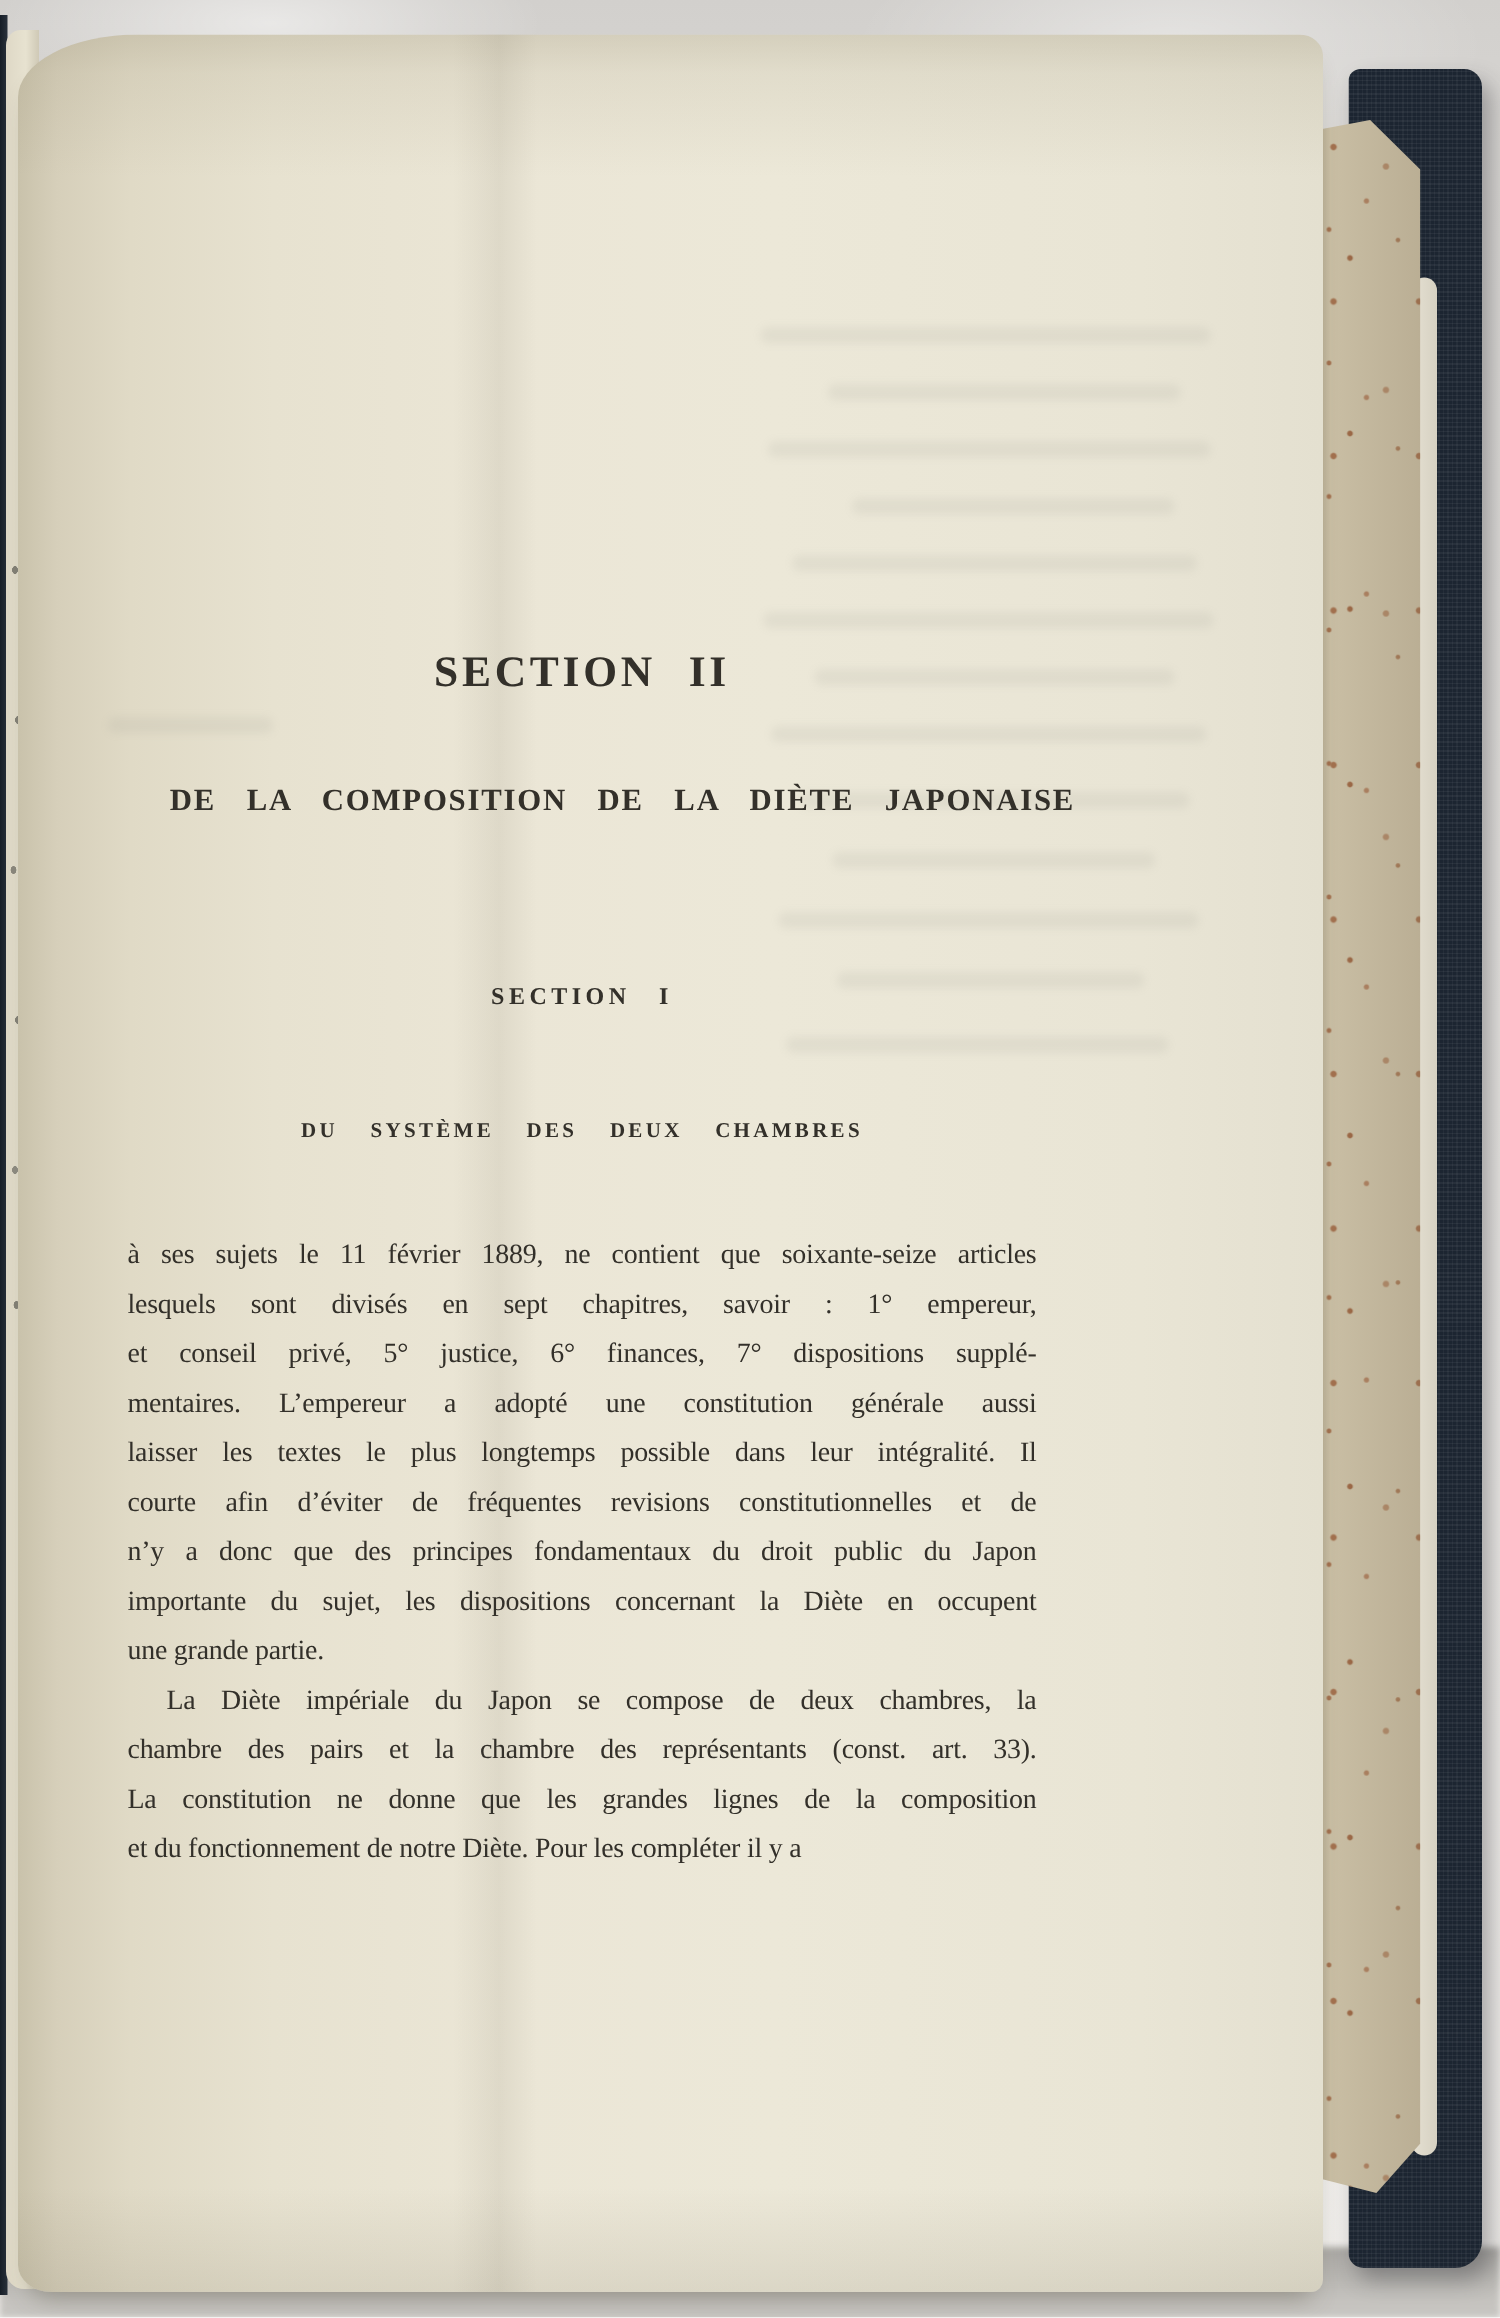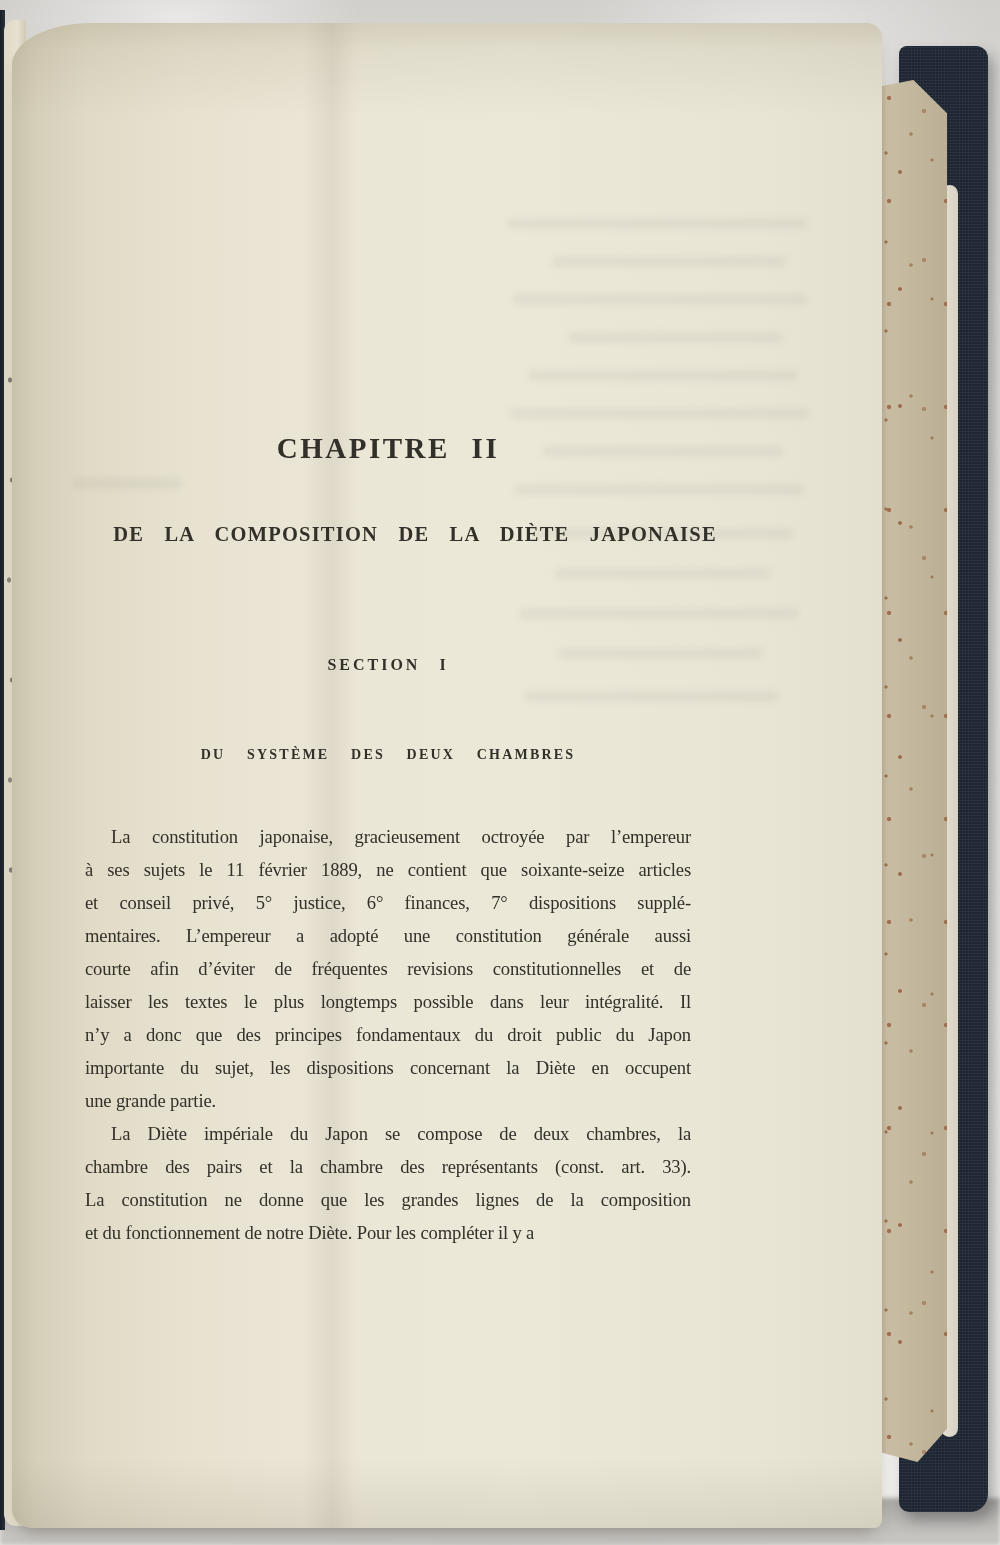--- a/index.html
+++ b/index.html
@@ -155,32 +155,32 @@
     <div class="ghost" style="left:531px;top:423px;width:240px;"></div>
     <div class="ghost" style="left:502px;top:461px;width:290px;"></div>
     <div class="ghost" style="left:521px;top:505px;width:260px;"></div>
     <div class="ghost" style="left:543px;top:545px;width:215px;"></div>
     <div class="ghost" style="left:507px;top:585px;width:280px;"></div>
     <div class="ghost" style="left:546px;top:625px;width:205px;"></div>
     <div class="ghost" style="left:512px;top:668px;width:255px;"></div>
     <div class="ghost" style="left:60px;top:455px;width:110px;"></div>
 
     <div class="text-layer">
-      <div class="heading chapter-heading">CHAPITRE II</div>
+      <div class="heading chapter-heading">SECTION II</div>
       <div class="heading chapter-subtitle">DE LA COMPOSITION DE LA DIÈTE JAPONAISE</div>
       <div class="heading section-heading">SECTION I</div>
       <div class="heading section-subtitle">DU SYSTÈME DES DEUX CHAMBRES</div>
       <div class="body-text" id="body-text">
           <div class="paragraph">
-            <div class="line first">La constitution japonaise, gracieusement octroyée par l’empereur</div>
             <div class="line">à ses sujets le 11 février 1889, ne contient que soixante-seize articles</div>
+            <div class="line">lesquels sont divisés en sept chapitres, savoir : 1° empereur,</div>
             <div class="line">et conseil privé, 5° justice, 6° finances, 7° dispositions supplé-</div>
             <div class="line">mentaires. L’empereur a adopté une constitution générale aussi</div>
+            <div class="line">laisser les textes le plus longtemps possible dans leur intégralité. Il</div>
             <div class="line">courte afin d’éviter de fréquentes revisions constitutionnelles et de</div>
-            <div class="line">laisser les textes le plus longtemps possible dans leur intégralité. Il</div>
             <div class="line">n’y a donc que des principes fondamentaux du droit public du Japon</div>
             <div class="line">importante du sujet, les dispositions concernant la Diète en occupent</div>
             <div class="line last">une grande partie.</div>
           </div>
           <div class="paragraph">
             <div class="line first">La Diète impériale du Japon se compose de deux chambres, la</div>
             <div class="line">chambre des pairs et la chambre des représentants (const. art. 33).</div>
             <div class="line">La constitution ne donne que les grandes lignes de la composition</div>
             <div class="line last">et du fonctionnement de notre Diète. Pour les compléter il y a</div>
           </div>

